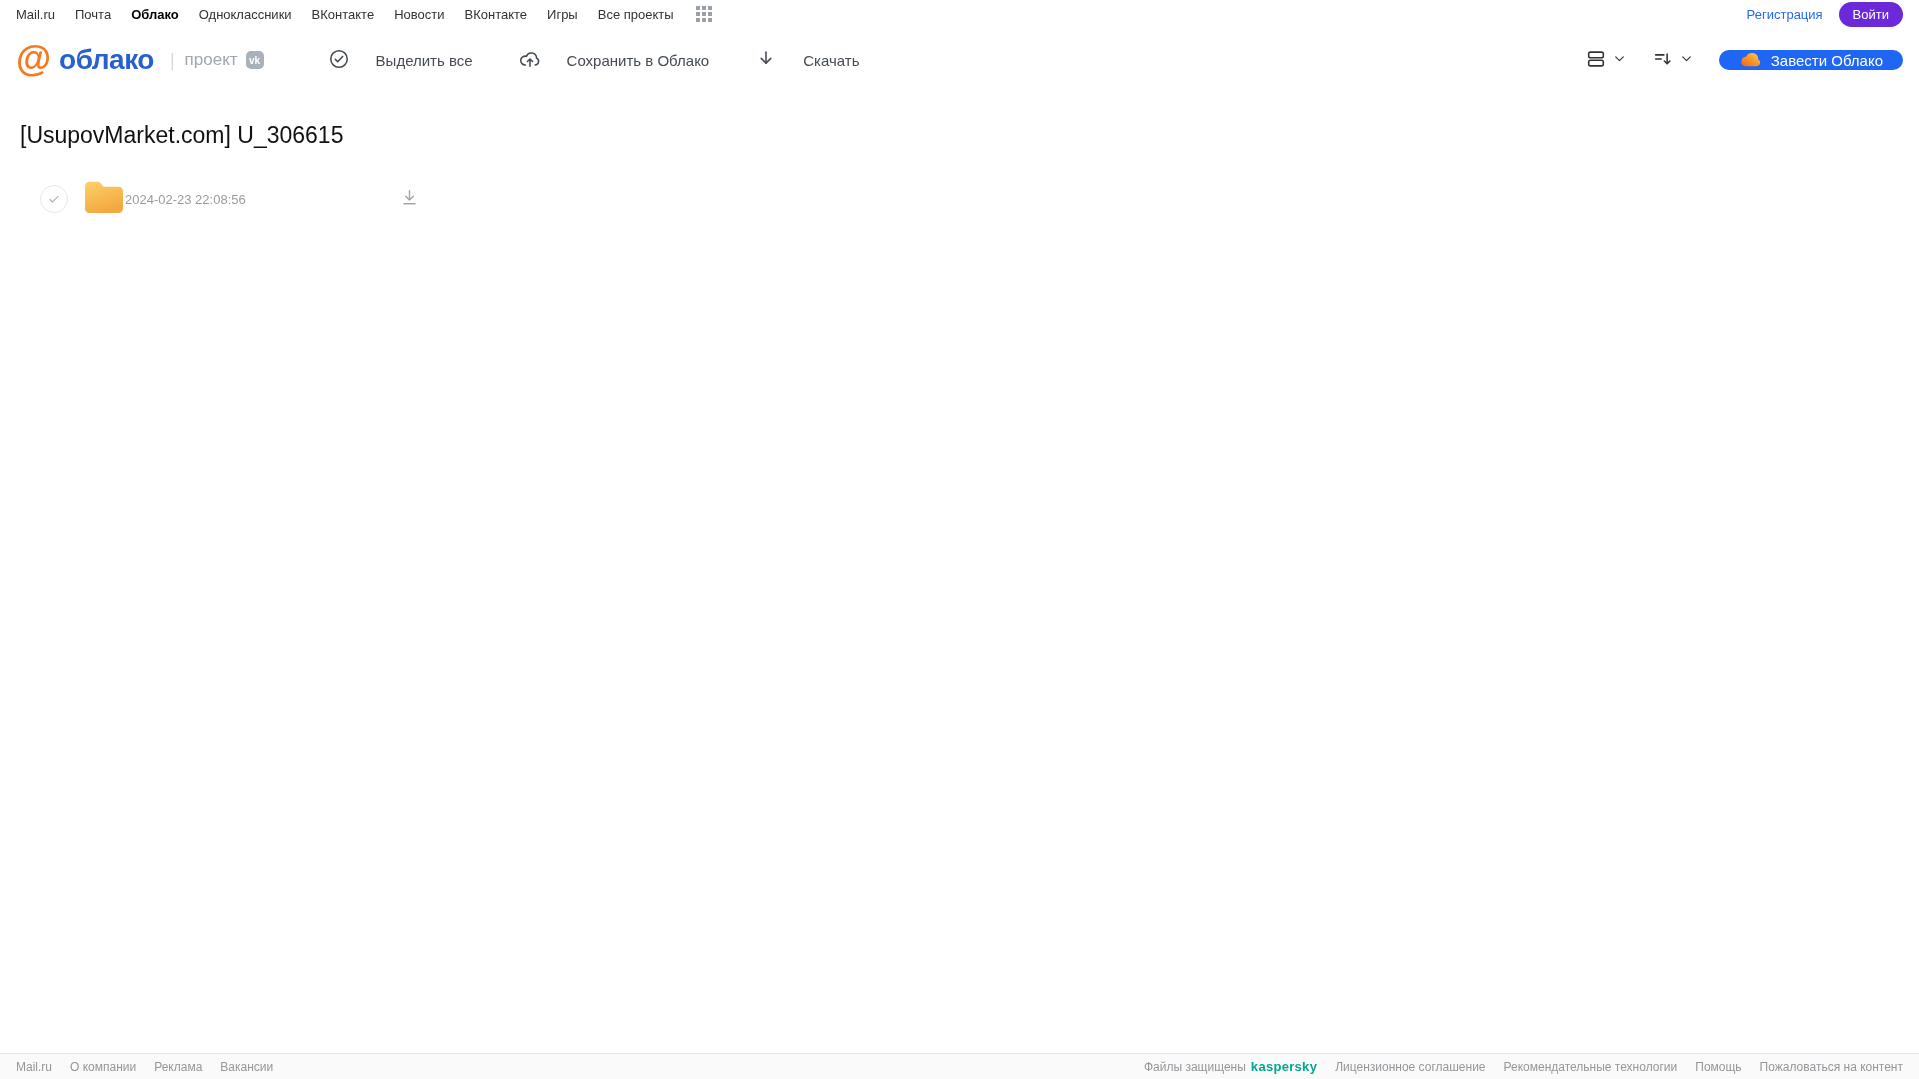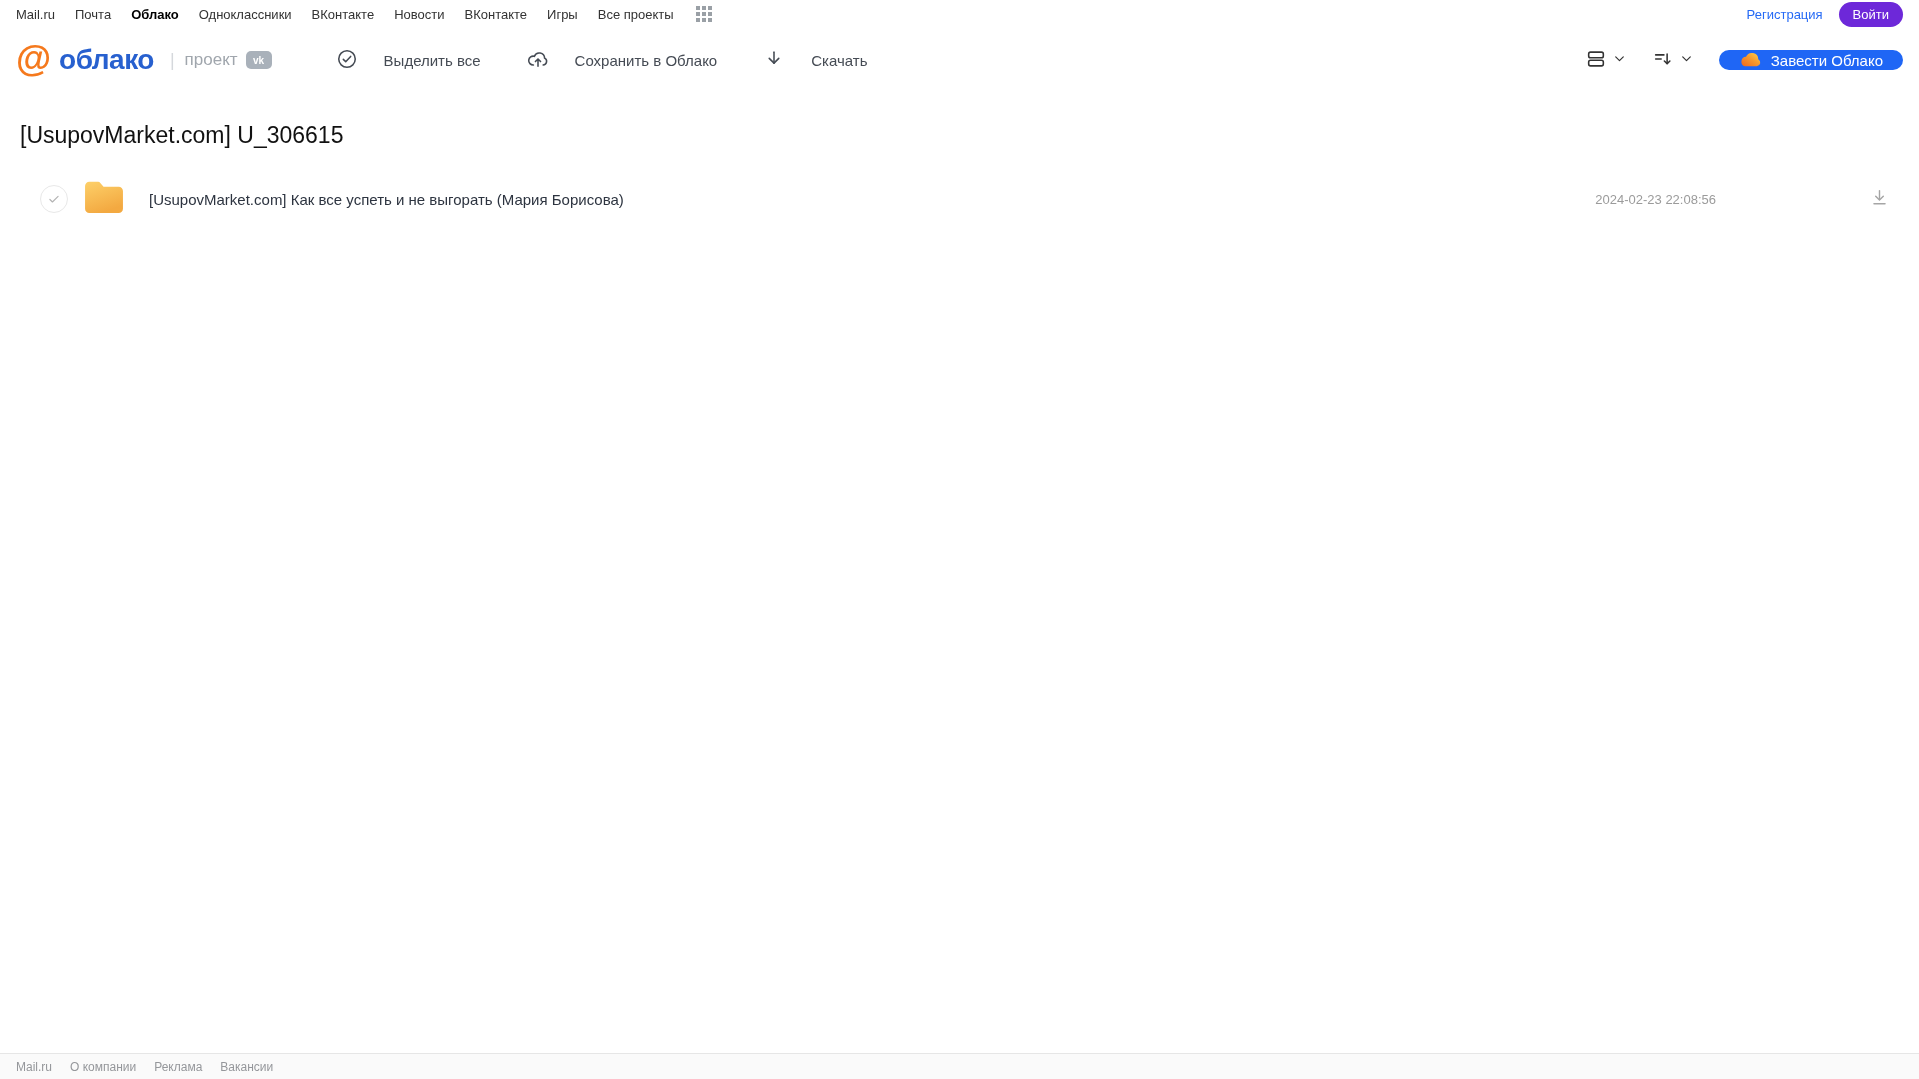--- a/index.html
+++ b/index.html
@@ -19,21 +19,21 @@
     padding:5px 14px; cursor:pointer; font-family:inherit; }
 
   
   .header { height:64px; display:flex; align-items:center; padding:0 16px; }
   .logo { display:flex; align-items:center; gap:8px; cursor:pointer; }
   .logo-at { color:#f5791d; font-size:36px; font-weight:bold; line-height:1; transform:translateY(-1px); }
   .logo-brand { color:#2760cf; font-size:28px; font-weight:bold; letter-spacing:-0.5px; }
   .logo-sep { color:#d5d8dc; font-size:18px; margin:0 2px 0 8px; }
   .logo-project { color:#a0a6ad; font-size:17px; }
   .vk-badge { background:#a9b1ba; color:#fff; font-size:10px; font-weight:bold; border-radius:5px;
-    width:26px; height:18px; display:inline-flex; align-items:center; justify-content:center; }
+    width:18px; height:18px; display:inline-flex; align-items:center; justify-content:center; }
   .toolbar { display:flex; align-items:center; gap:46px; margin-left:64px; }
   .tool-btn { display:flex; align-items:center; gap:26px; background:none; border:none; cursor:pointer;
     font-size:15px; color:#454b54; font-family:inherit; }
   .tool-btn svg { stroke:#454b54; }
   .header-right { margin-left:auto; display:flex; align-items:center; gap:26px; }
   .icon-drop { display:flex; align-items:center; gap:6px; background:none; border:none; cursor:pointer; }
   .icon-drop svg { stroke:#333; }
   .create-btn { display:flex; align-items:center; gap:10px; background:#1f66f5; color:#fff;
     border:none; border-radius:10px; height:20px; padding:0 20px; font-size:15px; cursor:pointer;
     font-family:inherit; margin-left:0; }
@@ -193,32 +193,41 @@
       <svg width="42" height="36" viewBox="0 0 44 38">
         <defs>
           <linearGradient id="fg" x1="0" y1="0" x2="0.4" y2="1">
             <stop offset="0" stop-color="#fdd069"></stop>
               <stop offset="1" stop-color="#f3a941"></stop>
           </linearGradient>
         </defs>
         <path fill="url(#fg)" d="M2 7.5A4.5 4.5 0 0 1 6.5 3h9.3a3 3 0 0 1 2.3 1.1l3.4 4.1h16A4.5 4.5 0 0 1 42 12.7v18.8a4.5 4.5 0 0 1-4.5 4.5h-31A4.5 4.5 0 0 1 2 31.5z"></path>
       </svg>
     </span>
-    <a class="file-name">[UsupovMarket.com] Как все успеть и не выгорать (Мария Борисова)</a>
     <span class="file-date">2024-02-23 22:08:56</span>
     <button class="row-download">
       <svg width="19" height="19" viewBox="0 0 24 24" fill="none" stroke-width="1.8" stroke-linecap="round" stroke-linejoin="round">
         <path d="M12 3.5v11"></path>
           <path d="M7.2 10.3l4.8 4.8 4.8-4.8"></path>
           <path d="M5 20h14"></path>
       </svg>
     </button>
   </div>
 </div>
 
 <div class="footer">
   <div class="footer-left">
     <a>Mail.ru</a>
     <a>О компании</a>
     <a>Реклама</a>
     <a>Вакансии</a>
   </div>
+  <div class="footer-right">
+    <span class="protected">
+      <span>Файлы защищены</span>
+      <span class="kaspersky">kaspersky</span>
+    </span>
+    <a>Лицензионное соглашение</a>
+    <a>Рекомендательные технологии</a>
+    <a>Помощь</a>
+    <a>Пожаловаться на контент</a>
+  </div>
 </div>
 
 </body></html>

